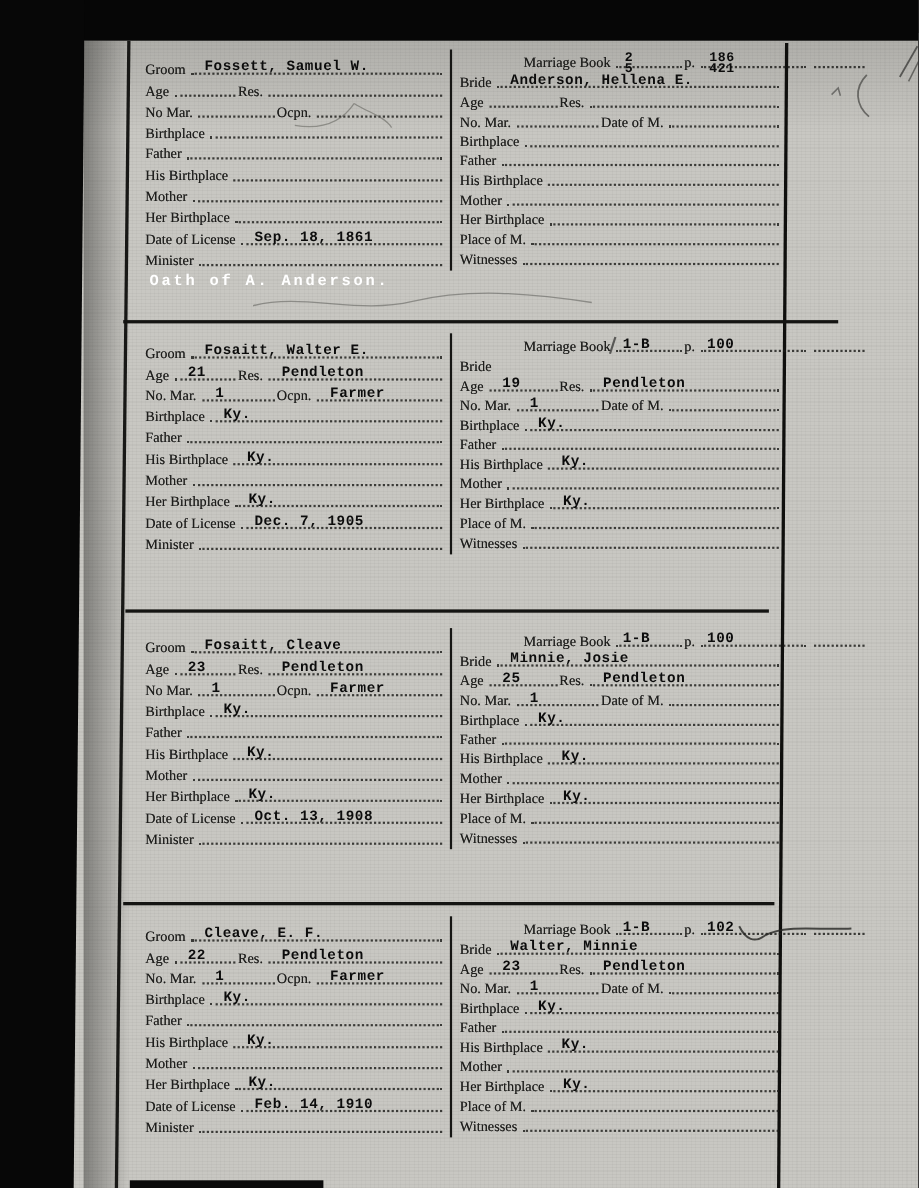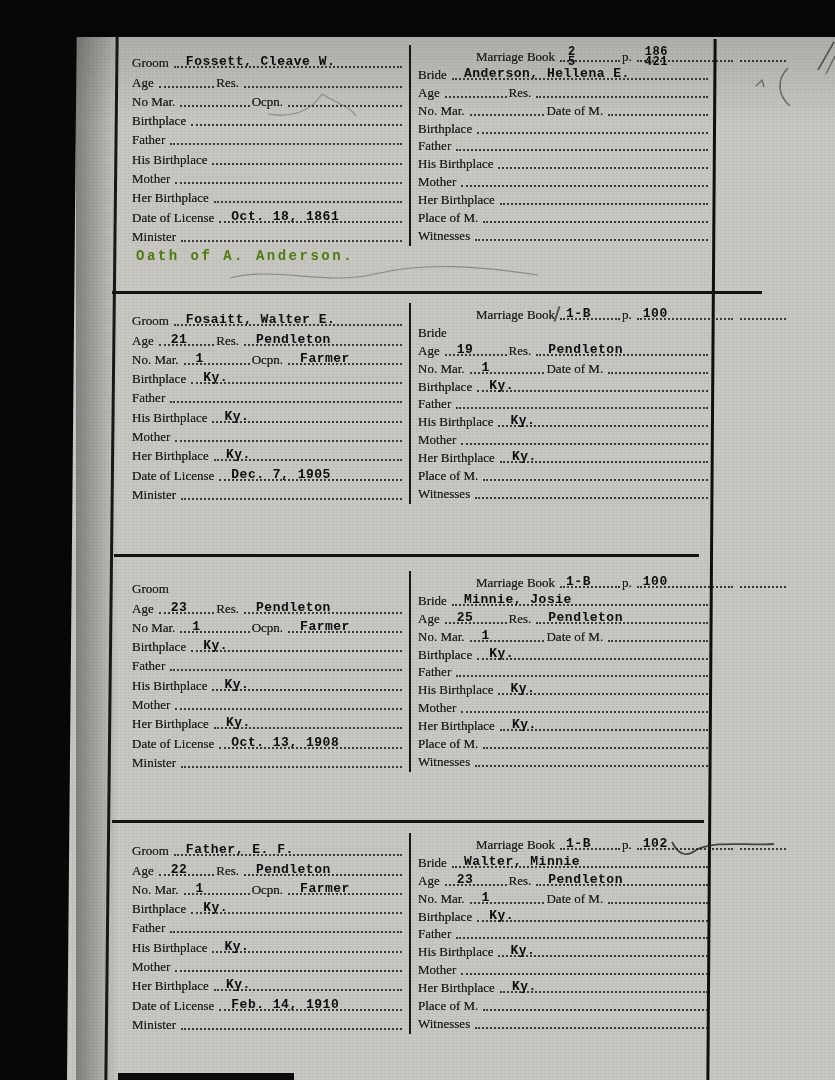--- a/index.html
+++ b/index.html
@@ -48,21 +48,21 @@
   .seg{display:flex;flex:1 1 auto;align-items:flex-end;min-width:0;}
   .pair-age .seg:first-child{flex:0 0 31%;}
   .pair-mar .seg:first-child{flex:0 0 44%;}
   .header .lead.booklead{flex:0 0 60px;}
   .header .lead.pagelead{flex:0 0 96px;}
   .header .lead.tail{flex:0 0 46px;}
   .header .val{padding-left:6px;}
   .val.frac{display:inline-flex;flex-direction:column;align-items:center;
        line-height:10px;font-size:12px;transform:translateY(7px);padding-left:8px;}
   .note{position:absolute;left:24px;top:206px;font-family:"Liberation Mono","DejaVu Sans Mono",monospace;
-       font-weight:bold;font-size:14px;letter-spacing:2.5px;color:#4d7c0f;}
+       font-weight:bold;font-size:14px;letter-spacing:2.5px;color:#ffffff;}
   .scratch{position:absolute;background:#2b2b29;opacity:.7;}
   svg.mark{position:absolute;}
 </style>
 </head>
 <body>
 
 <div class="page">
   <div class="paper"></div>
   <div class="gutter"></div>
   <div class="top-band"></div>
@@ -74,21 +74,21 @@
   <div class="hr hr2"></div>
   <div class="hr hr3"></div>
 
   <div id="records">
       <section class="record">
         <div class="vline"></div>
         <div class="col groom">
           <div class="row">
             <span class="seg">
               <span class="lbl">Groom</span>
-              <span class="lead"><span class="val">Fossett, Cleave W.</span></span>
+              <span class="lead"><span class="val">Fossett, Samuel W.</span></span>
             </span>
           </div>
           <div class="row pair-age">
             <span class="seg">
               <span class="lbl">Age</span>
               <span class="lead"><span class="val"></span></span>
             </span>
             <span class="seg">
               <span class="lbl">Res.</span>
               <span class="lead"><span class="val"></span></span>
@@ -130,21 +130,21 @@
           </div>
           <div class="row">
             <span class="seg">
               <span class="lbl">Her Birthplace</span>
               <span class="lead"><span class="val"></span></span>
             </span>
           </div>
           <div class="row">
             <span class="seg">
               <span class="lbl">Date of License</span>
-              <span class="lead"><span class="val">Oct. 18, 1861</span></span>
+              <span class="lead"><span class="val">Sep. 18, 1861</span></span>
             </span>
           </div>
           <div class="row">
             <span class="seg">
               <span class="lbl">Minister</span>
               <span class="lead"><span class="val"></span></span>
             </span>
           </div>
         </div>
         <div class="col bride">
@@ -380,20 +380,21 @@
             </span>
           </div>
         </div>
       </section>
       <section class="record">
         <div class="vline"></div>
         <div class="col groom">
           <div class="row">
             <span class="seg">
               <span class="lbl">Groom</span>
+              <span class="lead"><span class="val">Fosaitt, Cleave</span></span>
             </span>
           </div>
           <div class="row pair-age">
             <span class="seg">
               <span class="lbl">Age</span>
               <span class="lead"><span class="val">23</span></span>
             </span>
             <span class="seg">
               <span class="lbl">Res.</span>
               <span class="lead"><span class="val">Pendleton</span></span>
@@ -529,21 +530,21 @@
             </span>
           </div>
         </div>
       </section>
       <section class="record">
         <div class="vline"></div>
         <div class="col groom">
           <div class="row">
             <span class="seg">
               <span class="lbl">Groom</span>
-              <span class="lead"><span class="val">Father, E. F.</span></span>
+              <span class="lead"><span class="val">Cleave, E. F.</span></span>
             </span>
           </div>
           <div class="row pair-age">
             <span class="seg">
               <span class="lbl">Age</span>
               <span class="lead"><span class="val">22</span></span>
             </span>
             <span class="seg">
               <span class="lbl">Res.</span>
               <span class="lead"><span class="val">Pendleton</span></span>

